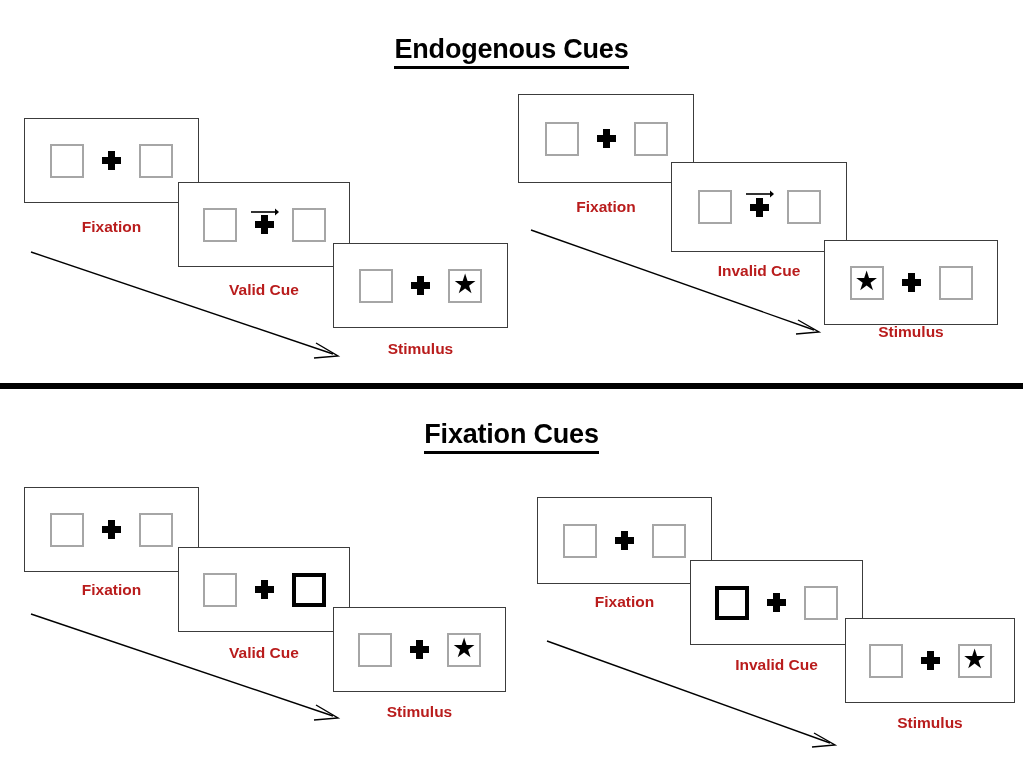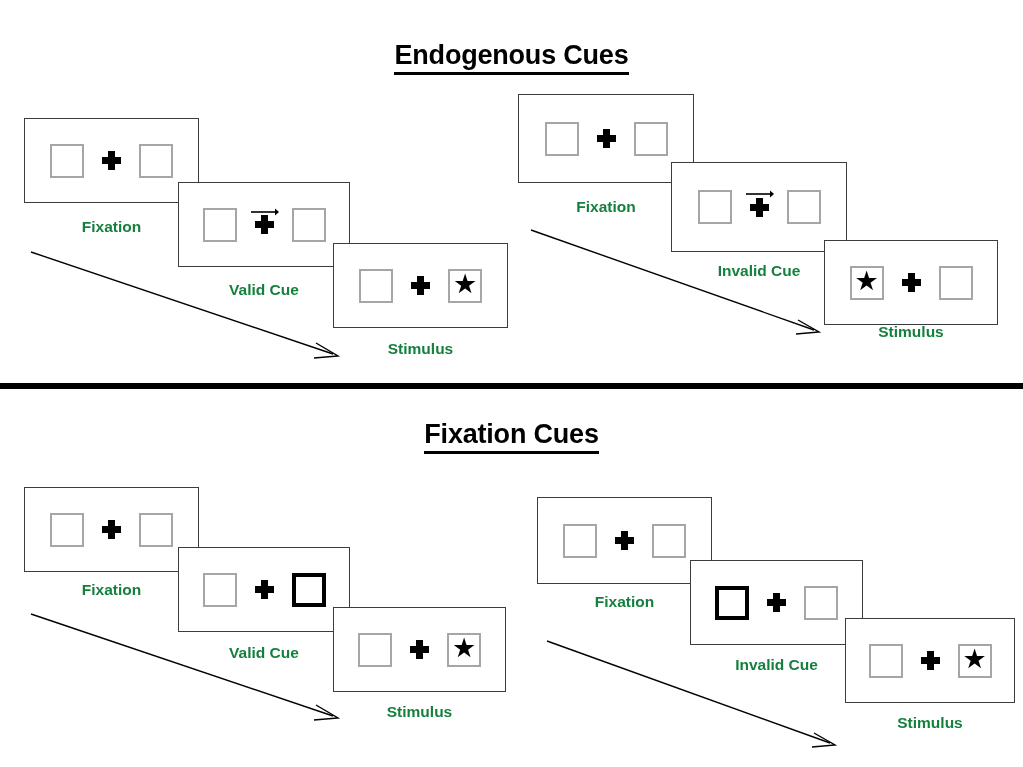--- a/index.html
+++ b/index.html
@@ -24,21 +24,21 @@
     font-size: 27px;
     font-weight: bold;
     color: #000000;
     letter-spacing: -0.2px;
   }
   .section-title span {
     border-bottom: 3px solid #000000;
     padding-bottom: 1px;
     display: inline-block;
   }
-  #endo-title { top: 40px; }
+  #endo-title { top: 34px; }
   #exo-title  { top: 419px; }
 
   
   .divider {
     position: absolute;
     left: 0;
     top: 383px;
     width: 1023px;
     height: 6px;
     background: #000000;
@@ -126,21 +126,21 @@
     line-height: 1;
     display: block;
     margin-top: -2px;
   }
 
   
   .stage-label {
     position: absolute;
     font-size: 15.5px;
     font-weight: bold;
-    color: #15803d;
+    color: #b91c1c;
     white-space: nowrap;
     text-align: center;
   }
 
   
   .flow-arrow {
     position: absolute;
     pointer-events: none;
   }
 </style>

